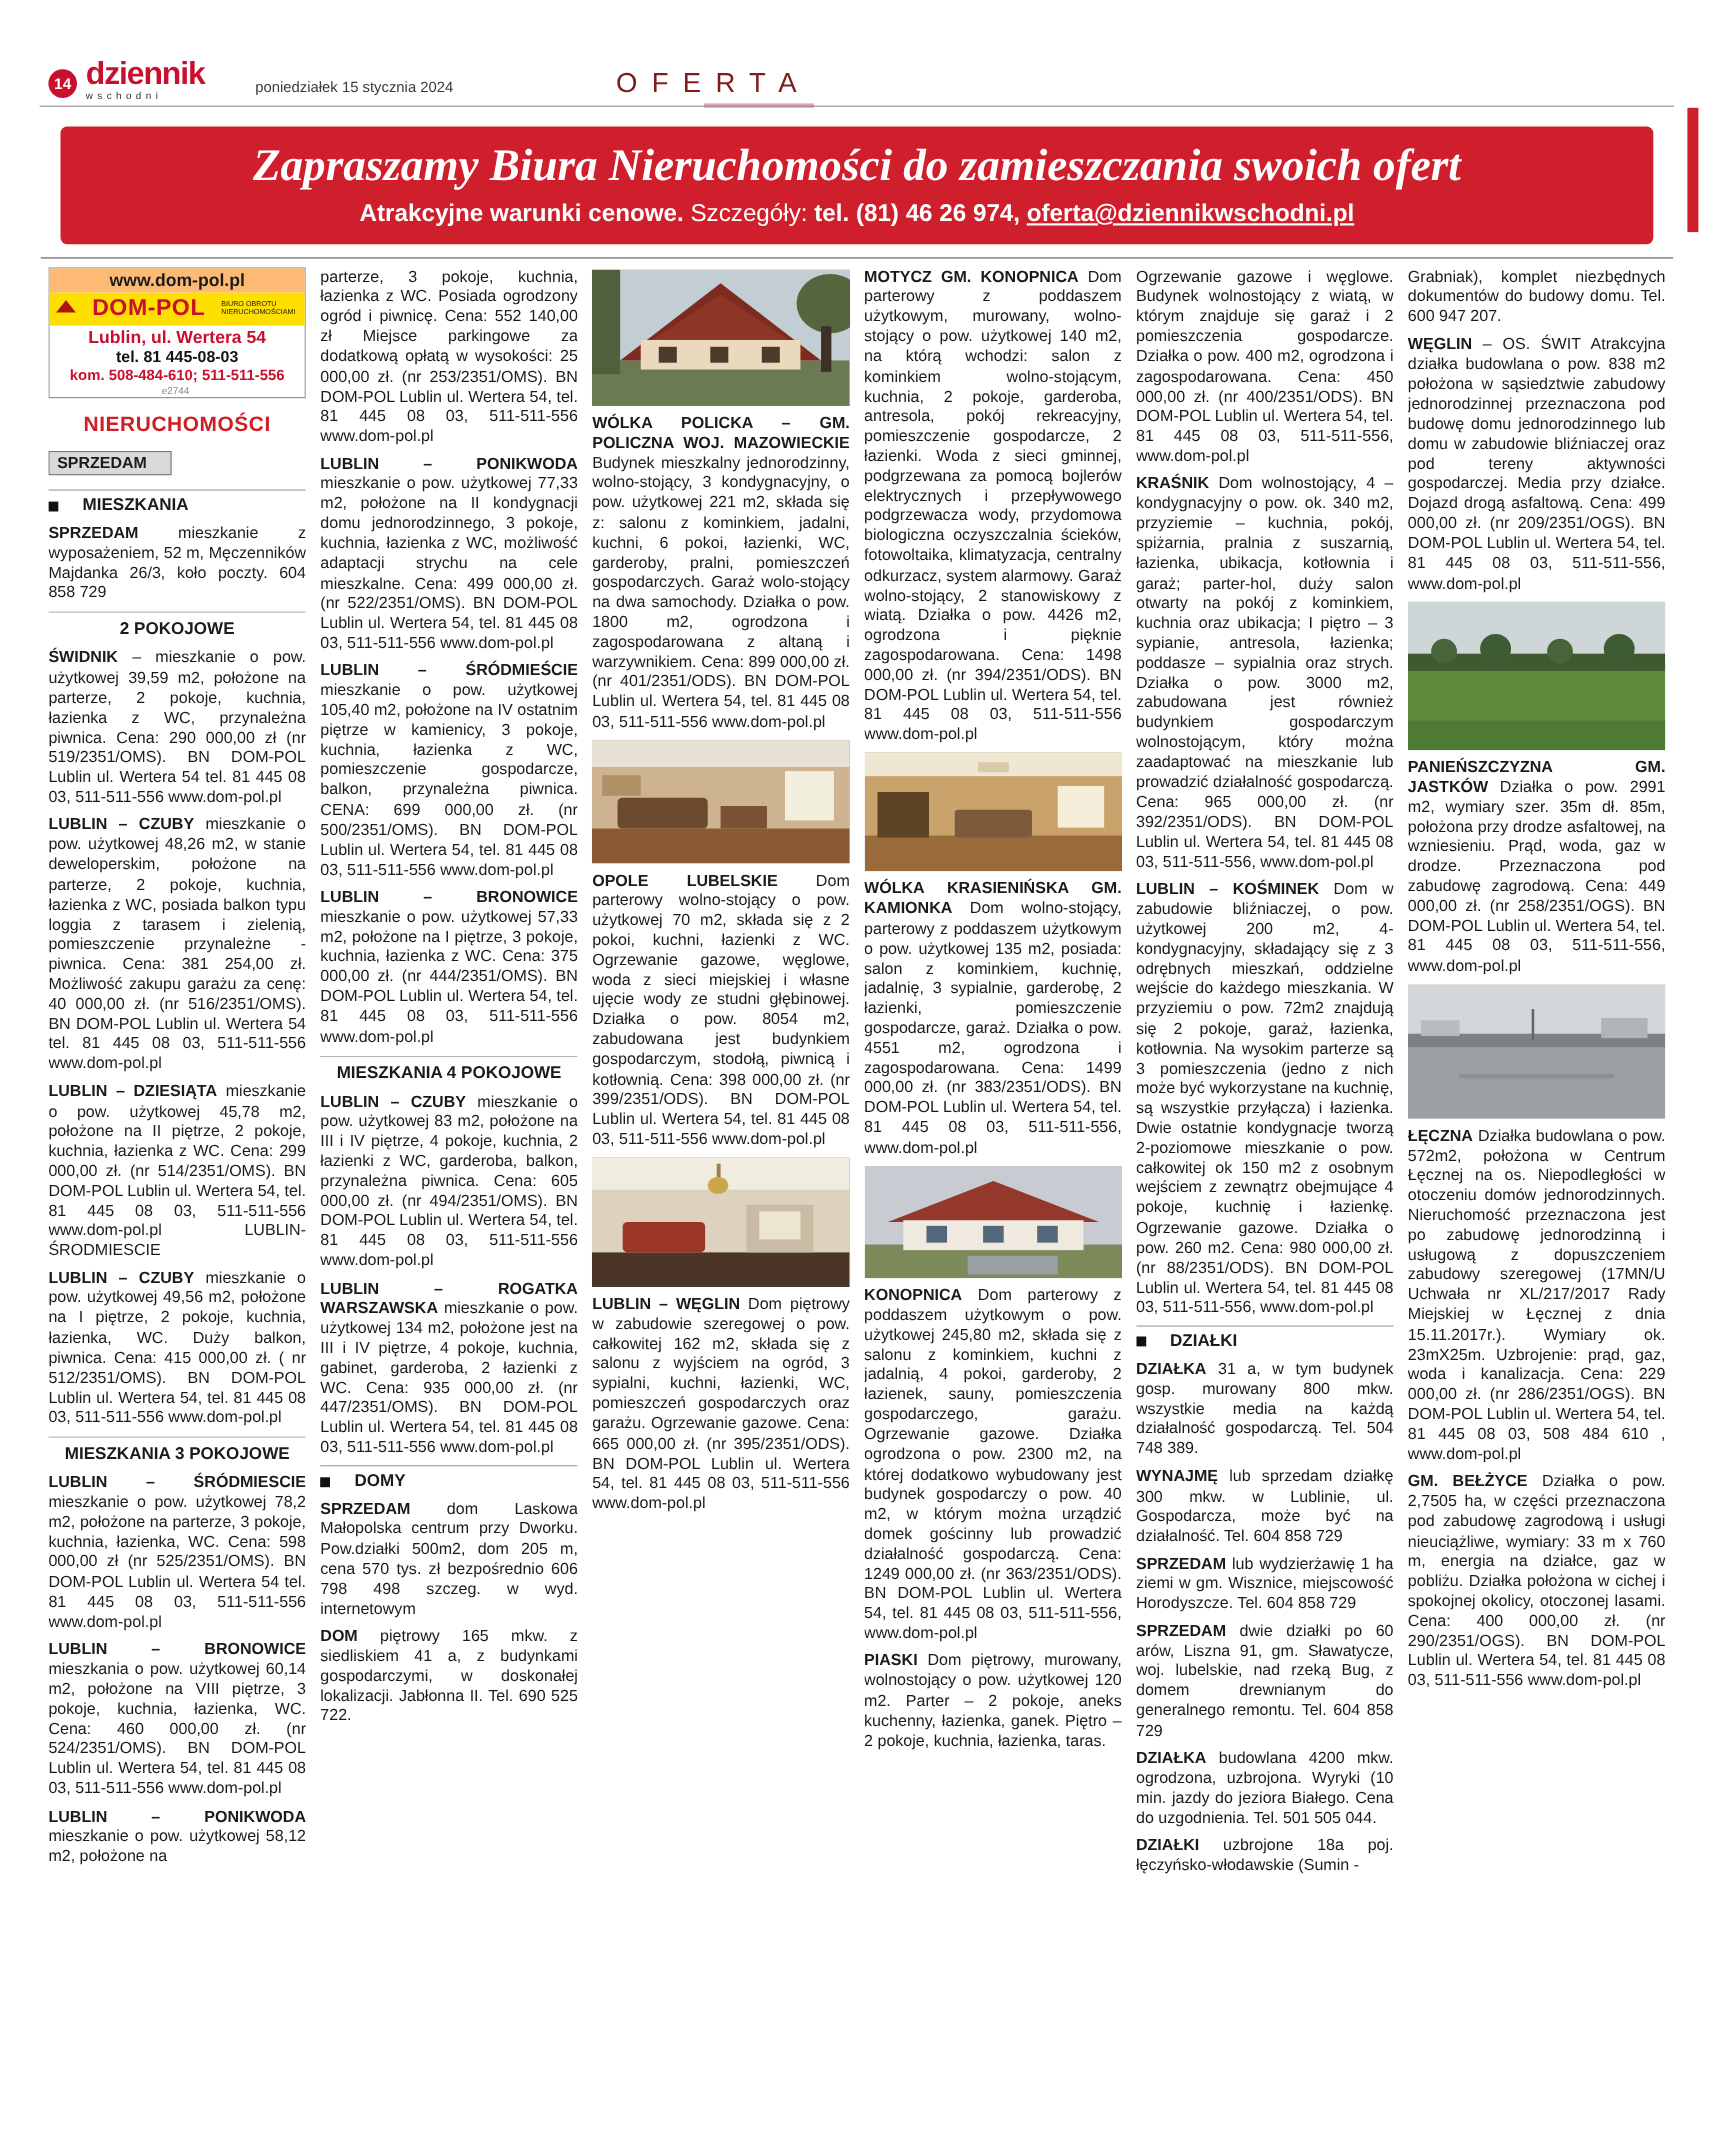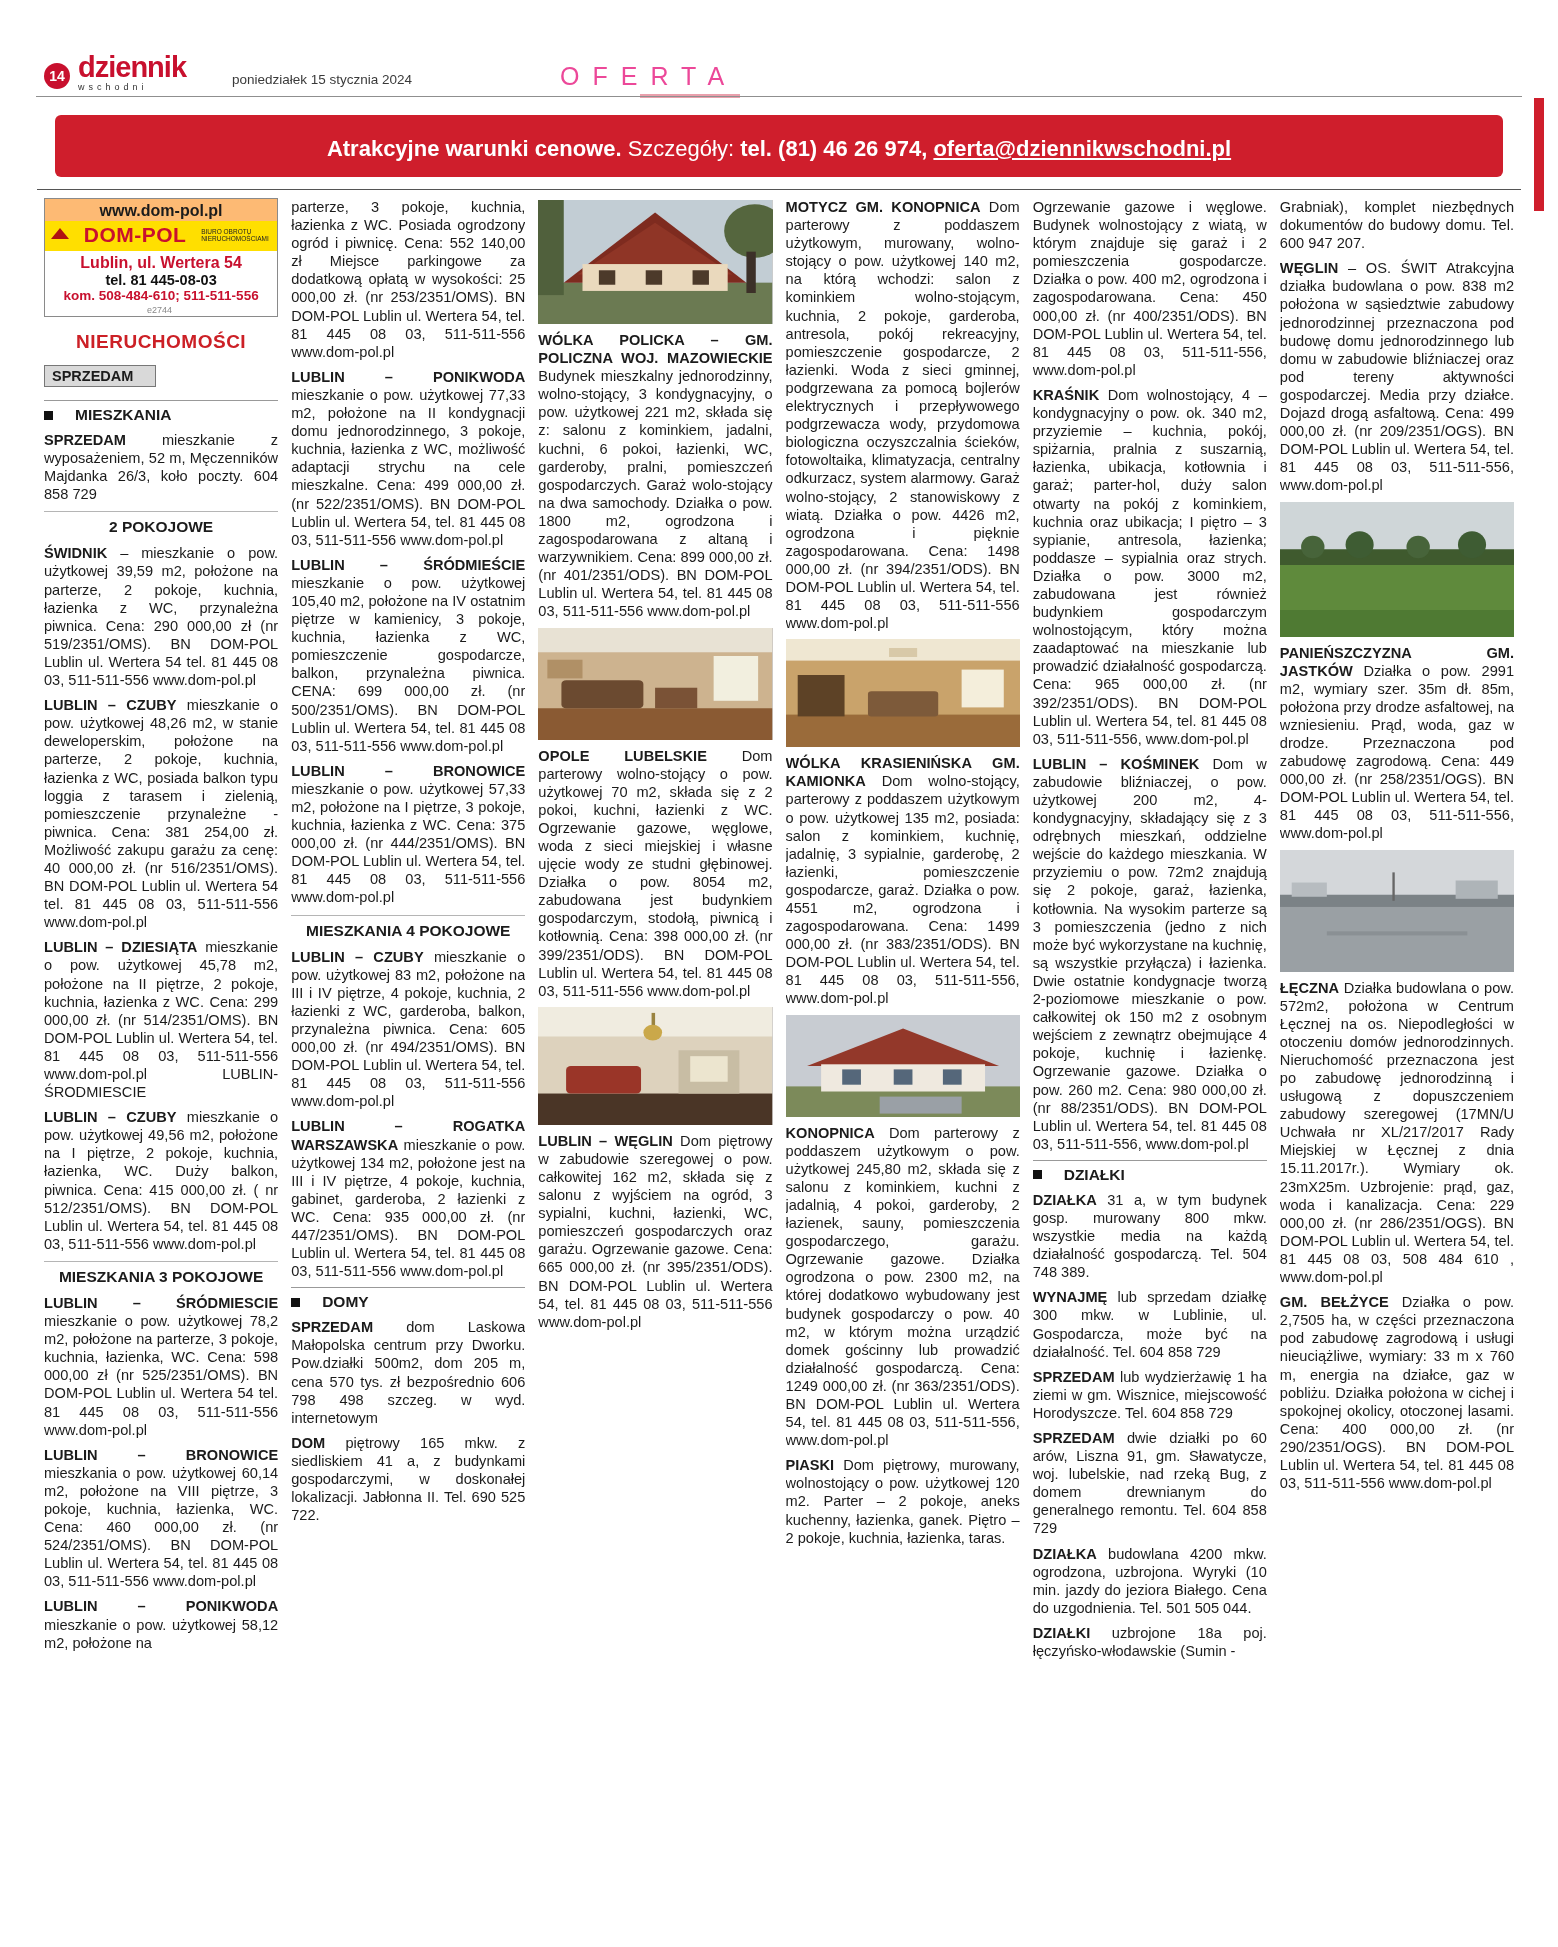--- a/index.html
+++ b/index.html
@@ -16,21 +16,21 @@
     position:absolute; left:44px; bottom:8px; width:26px; height:26px; border-radius:50%;
     background:#c8102e; color:#fff; font-weight:bold; font-size:14px;
     display:flex; align-items:center; justify-content:center;
   }
   .logo-wrap { position:absolute; left:78px; bottom:5px; line-height:1; }
   .logo-main { color:#c8102e; font-weight:bold; font-size:29px; letter-spacing:-1px; }
   .logo-sub  { display:block; color:#333; font-size:9px; letter-spacing:4px; margin-top:1px; }
   .date-line { position:absolute; left:232px; bottom:10px; font-size:13.5px; color:#3a3a3a; }
   .oferta {
     position:absolute; left:560px; bottom:6px; font-size:25px; letter-spacing:13px;
-    color:#ec4899; font-weight:500;
+    color:#7f1d1d; font-weight:500;
   }
   .oferta-underline { position:absolute; left:640px; bottom:-1px; width:100px; height:4px; background:#e9a0ac; }
 
   
   .banner {
     margin:18px 55px 0 55px; background:#cf1e2c; border-radius:6px;
     text-align:center; color:#fff; padding:13px 10px 15px 10px;
   }
   .banner-title {
     font-family:"Liberation Serif", serif; font-style:italic; font-weight:bold;
@@ -98,20 +98,21 @@
     <span class="logo-main">dziennik</span>
     <span class="logo-sub">wschodni</span>
   </div>
   <div class="date-line">poniedziałek 15 stycznia 2024</div>
   <div class="oferta">OFERTA</div>
   <div class="oferta-underline"></div>
   <div class="rule-dark"></div>
 </div>
 
 <div class="banner">
+  <div class="banner-title">Zapraszamy Biura Nieruchomości do zamieszczania swoich ofert</div>
   <div class="banner-line2">
     <span class="b">Atrakcyjne warunki cenowe.</span><span> Szczegóły: </span><span class="b">tel. (81) 46 26 974, </span><span class="email">oferta@dziennikwschodni.pl</span>
   </div>
 </div>
 <div class="edge-bar"></div>
 
 <div class="content-rule"></div>
 
 <div class="columns">
   <div class="col">

